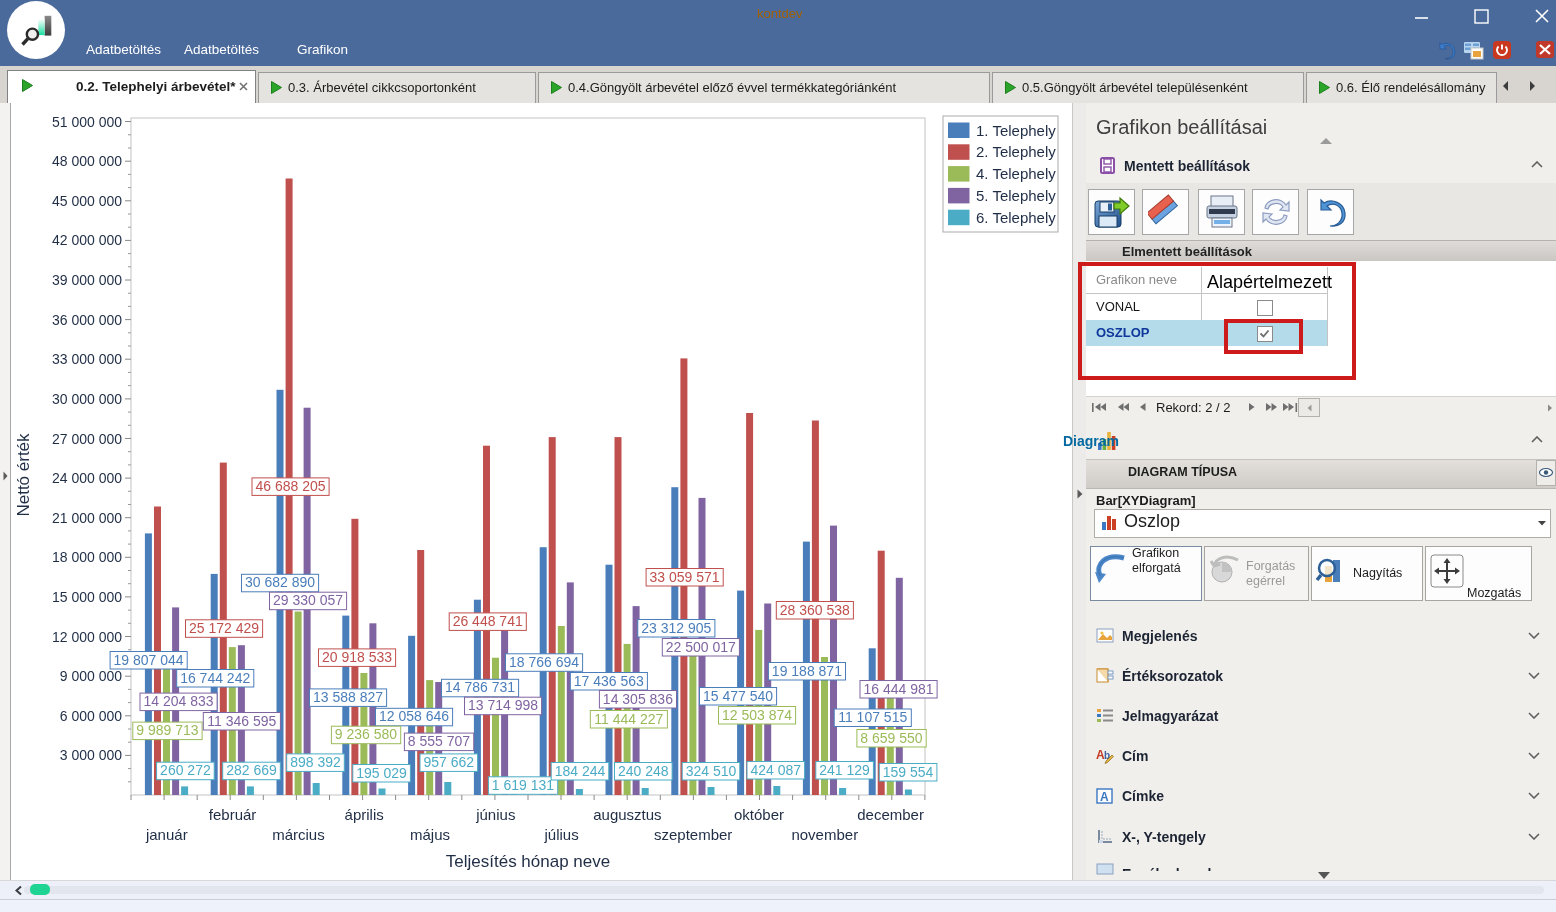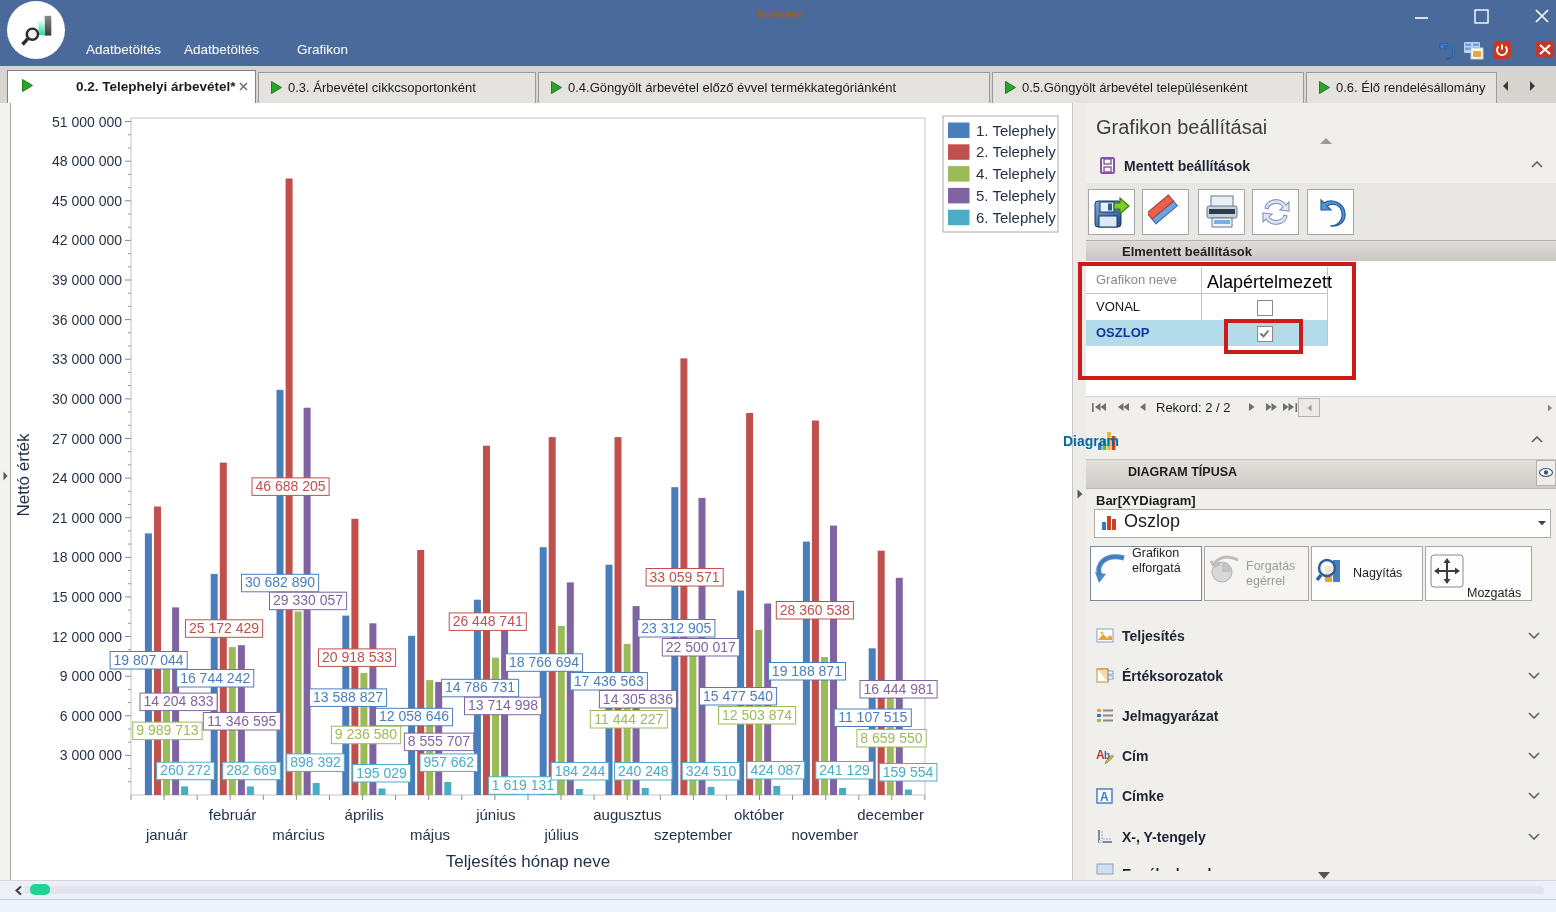--- a/index.html
+++ b/index.html
@@ -536,21 +536,21 @@
   </svg>
 <div class="abs" style="left:1467px;top:546px;width:63px;height:55px;display:flex;align-items:flex-end;">
     <div style="font-size:12.5px;color:#1c1c1c;line-height:15px;">Mozgatás</div>
   </div>
 
 <svg class="abs" style="left:1096px;top:627px" width="18" height="18">
     <rect x="1" y="2" width="16" height="13" fill="#fdfdfd" stroke="#8aa0c0"></rect>
     <path d="M2 13 l5 -6 4 4 3 -3 2 2 v3 Z" fill="#e8a33d"></path>
     <circle cx="6" cy="6" r="1.6" fill="#f0c040"></circle>
   </svg>
-<div class="abs" style="left:1122px;top:628px;font-size:14px;font-weight:bold;color:#1c2433;">Teljesítés</div>
+<div class="abs" style="left:1122px;top:628px;font-size:14px;font-weight:bold;color:#1c2433;">Megjelenés</div>
 <svg style="position:absolute;left:1528px;top:631px" width="12" height="8">
     <path d="M1 2 L6 7 L11 2" stroke="#606060" stroke-width="1.6" fill="none"></path>
   </svg>
 <svg class="abs" style="left:1096px;top:667px" width="18" height="18">
     <rect x="1" y="2" width="11" height="13" fill="#fff" stroke="#c98a2a"></rect>
     <path d="M1 2 h11 v13" fill="#f5d9a8" stroke="#c98a2a"></path>
     <rect x="12" y="4" width="5" height="3" fill="#fff" stroke="#7a9cc6"></rect>
     <rect x="12" y="9" width="5" height="3" fill="#fff" stroke="#7a9cc6"></rect>
   </svg>
 <div class="abs" style="left:1122px;top:668px;font-size:14px;font-weight:bold;color:#1c2433;">Értéksorozatok</div>

